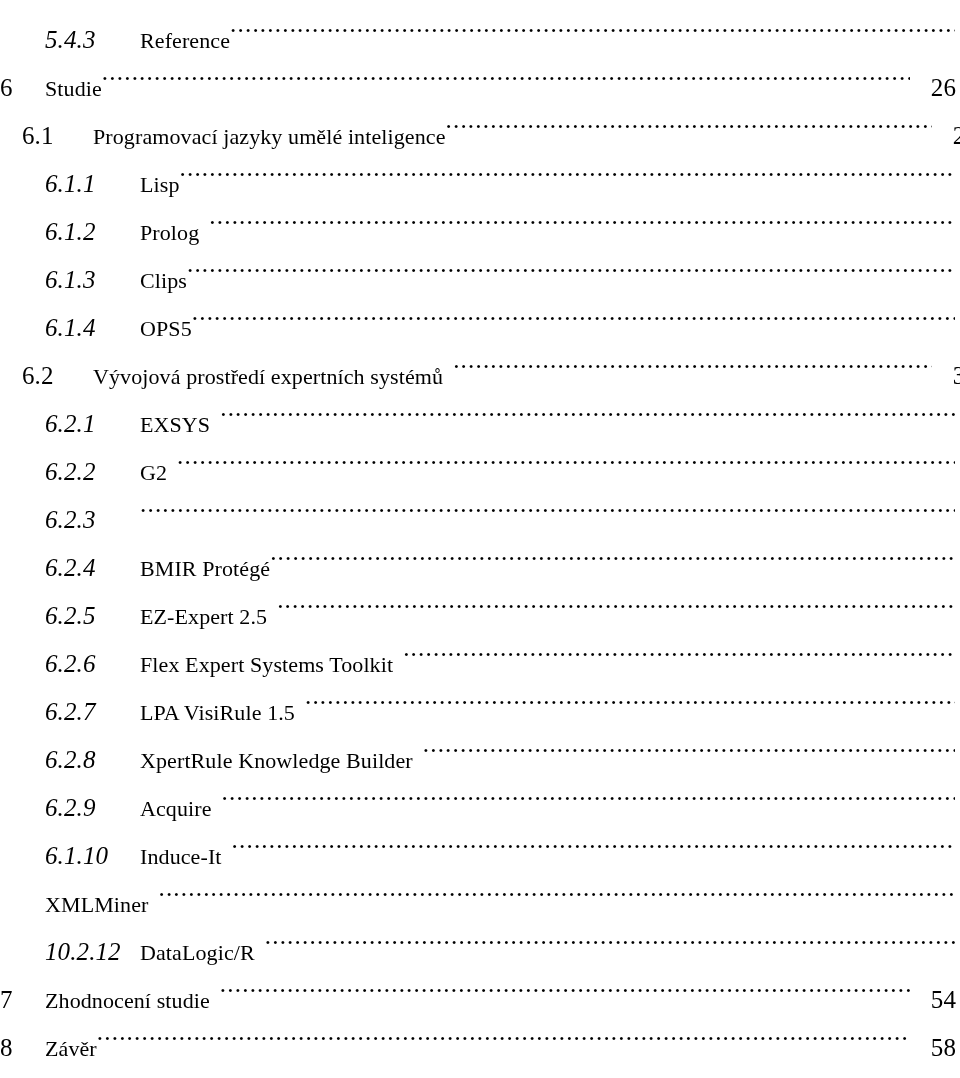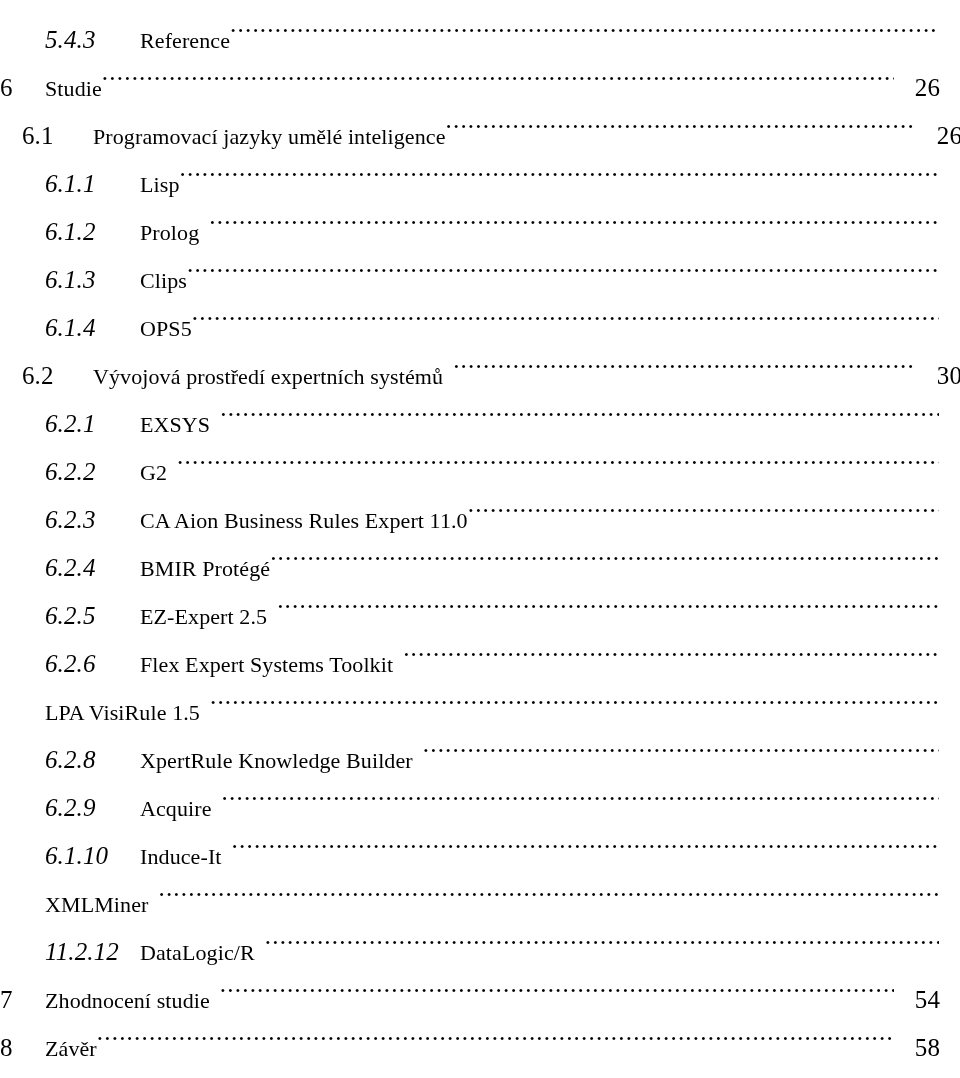--- a/index.html
+++ b/index.html
@@ -71,21 +71,21 @@
     line-height: 48px;
   }
   
   .toc-leader.gap::after { text-indent: 10px; }
 
   .toc-page {
     flex: 0 0 auto;
     width: 46px;
     text-align: right;
     font-size: 25px;
-    padding-right: 20px;
+    padding-right: 4px;
     letter-spacing: 0.1px;
   }
 </style>
 </head>
 <body>
 
 <div class="toc">
     <div class="toc-entry lvl3">
       <span class="toc-num">5.4.3</span>
       <span class="toc-title">Reference</span>
@@ -141,21 +141,20 @@
       <span class="toc-page">30</span>
     </div>
     <div class="toc-entry lvl3">
       <span class="toc-num">6.2.2</span>
       <span class="toc-title">G2</span>
       <span class="toc-leader gap"></span>
       <span class="toc-page">33</span>
     </div>
     <div class="toc-entry lvl3">
       <span class="toc-num">6.2.3</span>
-      <span class="toc-title">CA Aion Business Rules Expert 11.0</span>
       <span class="toc-leader"></span>
       <span class="toc-page">35</span>
     </div>
     <div class="toc-entry lvl3">
       <span class="toc-num">6.2.4</span>
       <span class="toc-title">BMIR Protégé</span>
       <span class="toc-leader"></span>
       <span class="toc-page">37</span>
     </div>
     <div class="toc-entry lvl3">
@@ -164,20 +163,21 @@
       <span class="toc-leader gap"></span>
       <span class="toc-page">39</span>
     </div>
     <div class="toc-entry lvl3">
       <span class="toc-num">6.2.6</span>
       <span class="toc-title">Flex Expert Systems Toolkit</span>
       <span class="toc-leader gap"></span>
       <span class="toc-page">41</span>
     </div>
     <div class="toc-entry lvl3">
+      <span class="toc-num">6.2.7</span>
       <span class="toc-title">LPA VisiRule 1.5</span>
       <span class="toc-leader gap"></span>
       <span class="toc-page">43</span>
     </div>
     <div class="toc-entry lvl3">
       <span class="toc-num">6.2.8</span>
       <span class="toc-title">XpertRule Knowledge Builder</span>
       <span class="toc-leader gap"></span>
       <span class="toc-page">45</span>
     </div>
@@ -192,21 +192,21 @@
       <span class="toc-title">Induce-It</span>
       <span class="toc-leader gap"></span>
       <span class="toc-page">49</span>
     </div>
     <div class="toc-entry lvl3">
       <span class="toc-title">XMLMiner</span>
       <span class="toc-leader gap"></span>
       <span class="toc-page">51</span>
     </div>
     <div class="toc-entry lvl3">
-      <span class="toc-num">11.2.12</span>
+      <span class="toc-num">10.2.12</span>
       <span class="toc-title">DataLogic/R</span>
       <span class="toc-leader gap"></span>
       <span class="toc-page">52</span>
     </div>
     <div class="toc-entry lvl1">
       <span class="toc-num">7</span>
       <span class="toc-title">Zhodnocení studie</span>
       <span class="toc-leader gap"></span>
       <span class="toc-page">54</span>
     </div>

